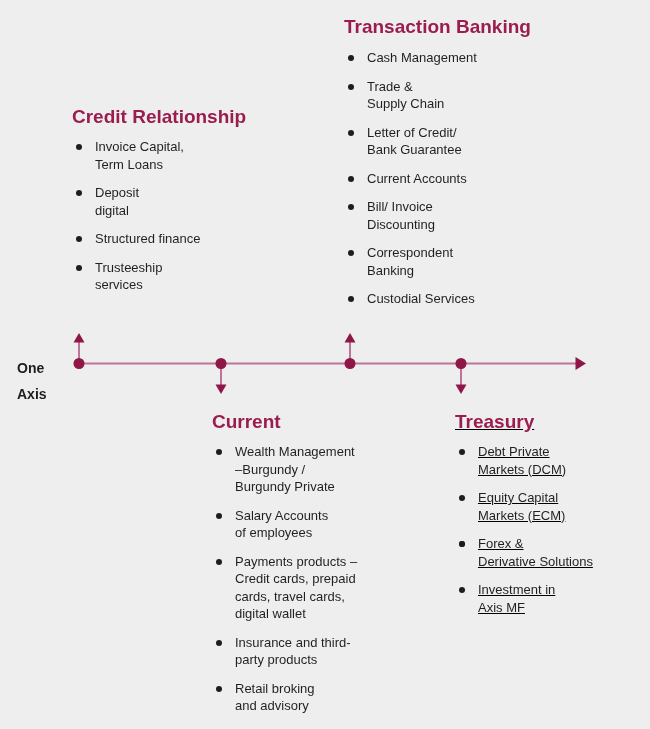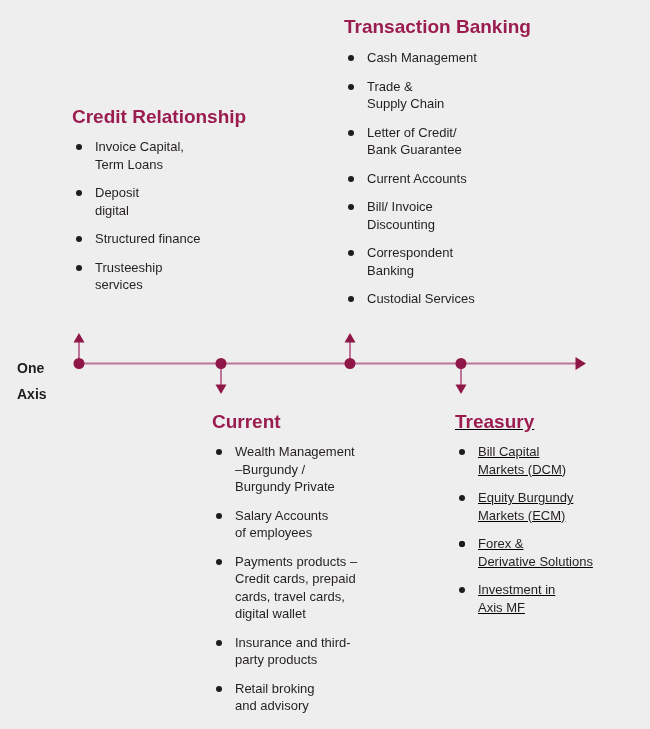--- a/index.html
+++ b/index.html
@@ -182,26 +182,26 @@
 and advisory</span>
         </li>
     </ul>
   </section>
 
   <section class="col col-treasury">
     <h3>Treasury</h3>
     <ul>
       <li>
           <span class="bullet"></span>
-          <span class="item-text">Bill Capital
+          <span class="item-text">Debt Private
 Markets (DCM)</span>
         </li>
       <li>
           <span class="bullet"></span>
-          <span class="item-text">Equity Burgundy
+          <span class="item-text">Equity Capital
 Markets (ECM)</span>
         </li>
       <li>
           <span class="bullet"></span>
         </li>
       <li>
           <span class="bullet"></span>
           <span class="item-text">Forex &amp;
 Derivative Solutions</span>
         </li>

